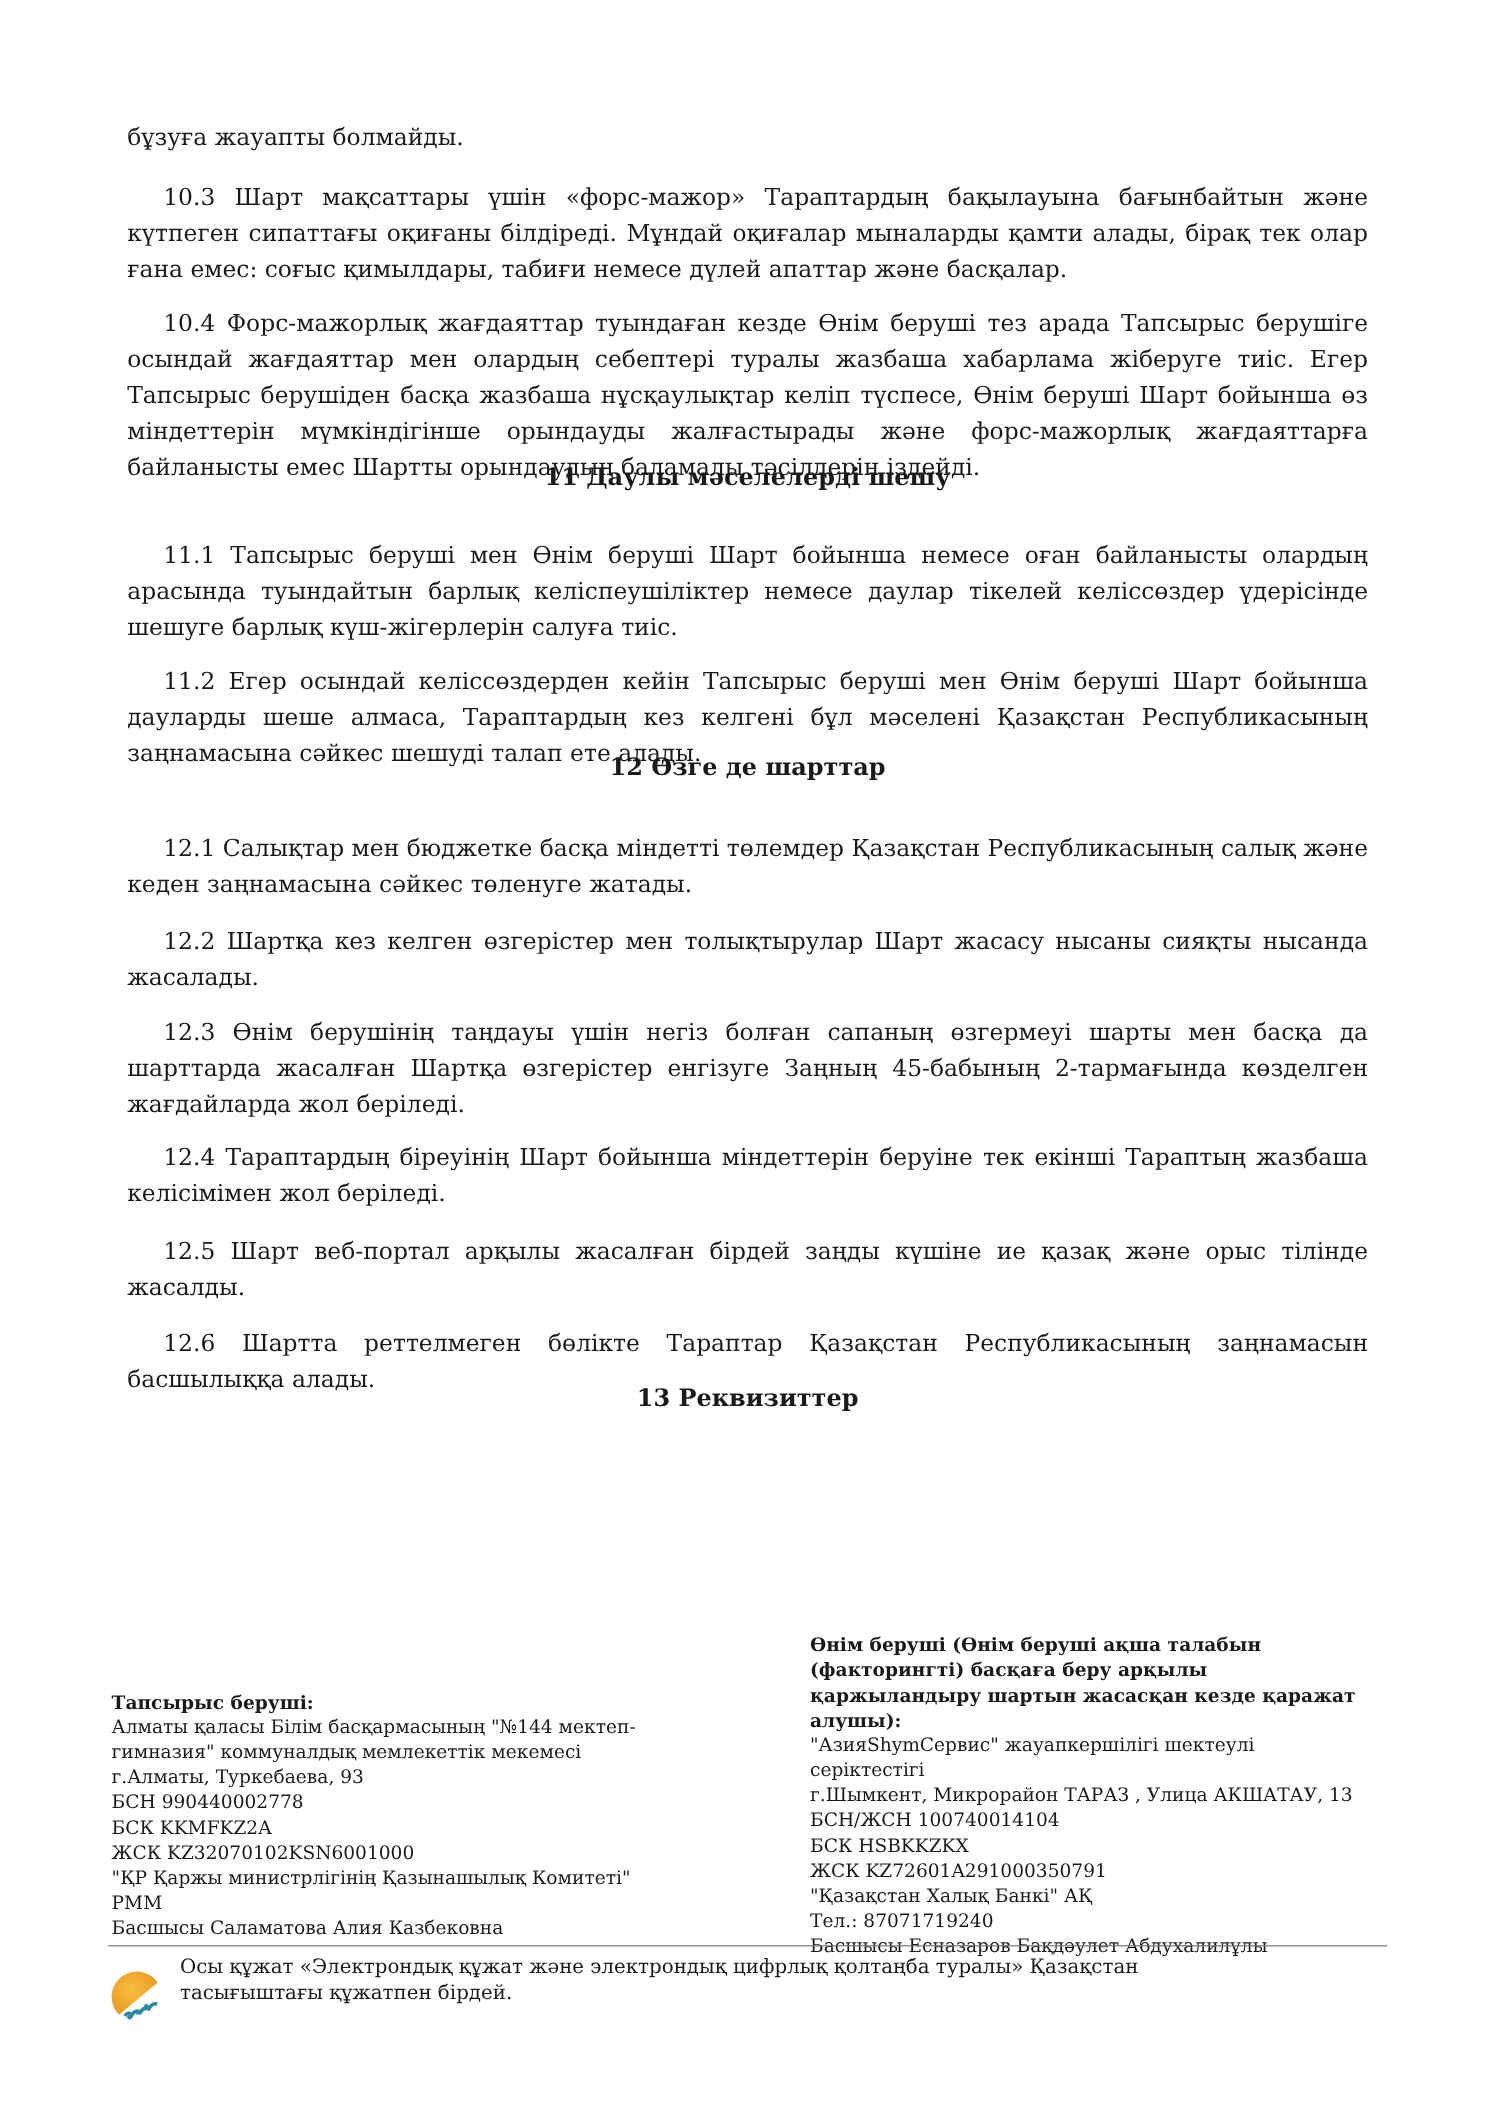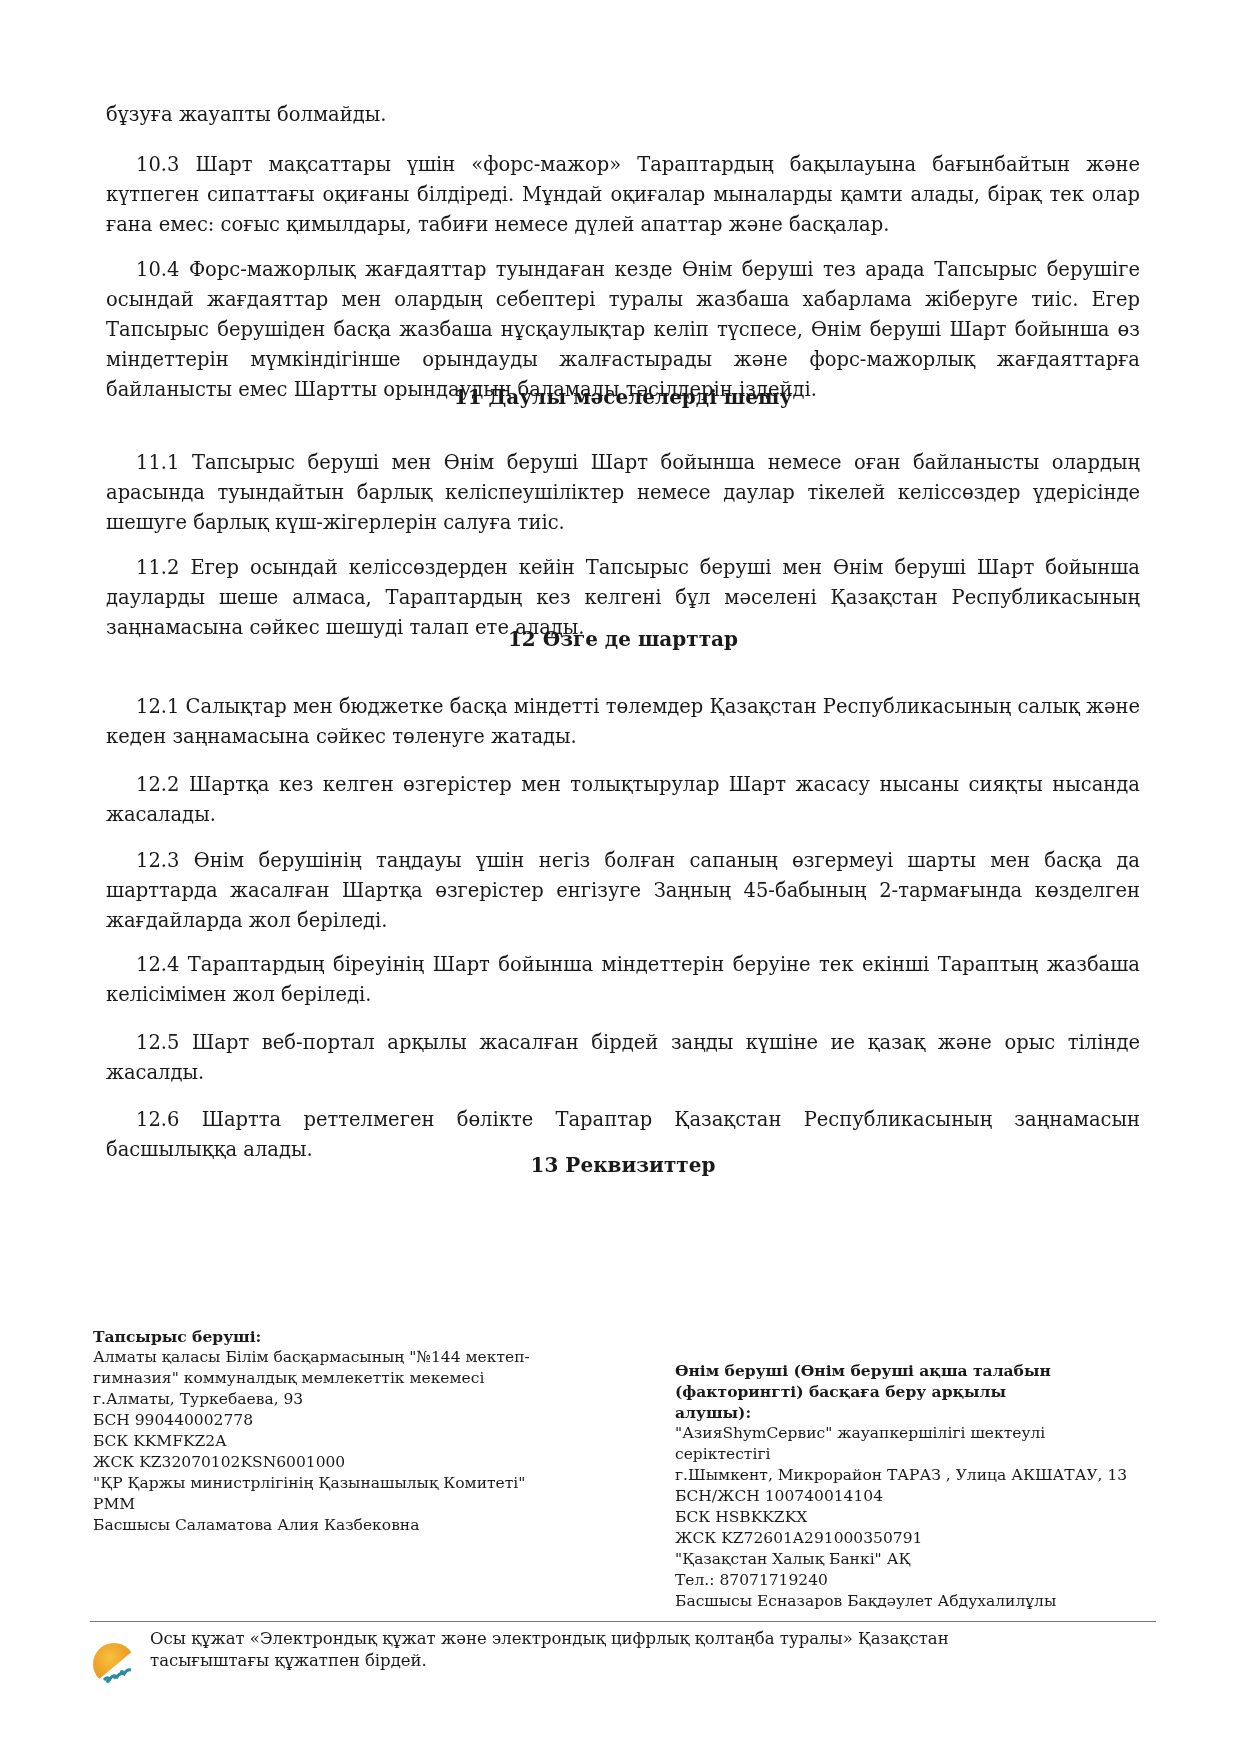--- a/index.html
+++ b/index.html
@@ -73,36 +73,37 @@
   </div>
 
   <div class="block" style="top:1089px;">
     <p class="p indent">12.6 Шартта реттелмеген бөлікте Тараптар Қазақстан Республикасының заңнамасын басшылыққа алады.</p>
   </div>
 
   <div class="block" style="top:1150px;">
     <h2 class="h">13 Реквизиттер</h2>
   </div>
 
-  <div class="req" style="left:3px; top:1326px;">
+  <div class="req" style="left:3px; top:1408px;">
     <div class="title">Тапсырыс беруші:</div>
     <div>Алматы қаласы Білім басқармасының "№144 мектеп-</div>
     <div>гимназия" коммуналдық мемлекеттік мекемесі</div>
     <div>г.Алматы, Туркебаева, 93</div>
     <div>БСН 990440002778</div>
     <div>БСК KKMFKZ2A</div>
     <div>ЖСК KZ32070102KSN6001000</div>
     <div>"ҚР Қаржы министрлігінің Қазынашылық Комитеті"</div>
     <div>РММ</div>
     <div>Басшысы Саламатова Алия Казбековна</div>
   </div>
 
   <div class="req" style="left:585px; top:1360px;">
     <div class="title">Өнім беруші (Өнім беруші ақша талабын</div>
     <div class="title">(факторингті) басқаға беру арқылы</div>
+    <div class="title">қаржыландыру шартын жасасқан кезде қаражат</div>
     <div class="title">алушы):</div>
     <div>"АзияShymСервис" жауапкершілігі шектеулі</div>
     <div>серіктестігі</div>
     <div>г.Шымкент, Микрорайон ТАРАЗ , Улица АКШАТАУ, 13</div>
     <div>БСН/ЖСН 100740014104</div>
     <div>БСК HSBKKZKX</div>
     <div>ЖСК KZ72601A291000350791</div>
     <div>"Қазақстан Халық Банкі" АҚ</div>
     <div>Тел.: 87071719240</div>
     <div>Басшысы Есназаров Бақдәулет Абдухалилұлы</div>

